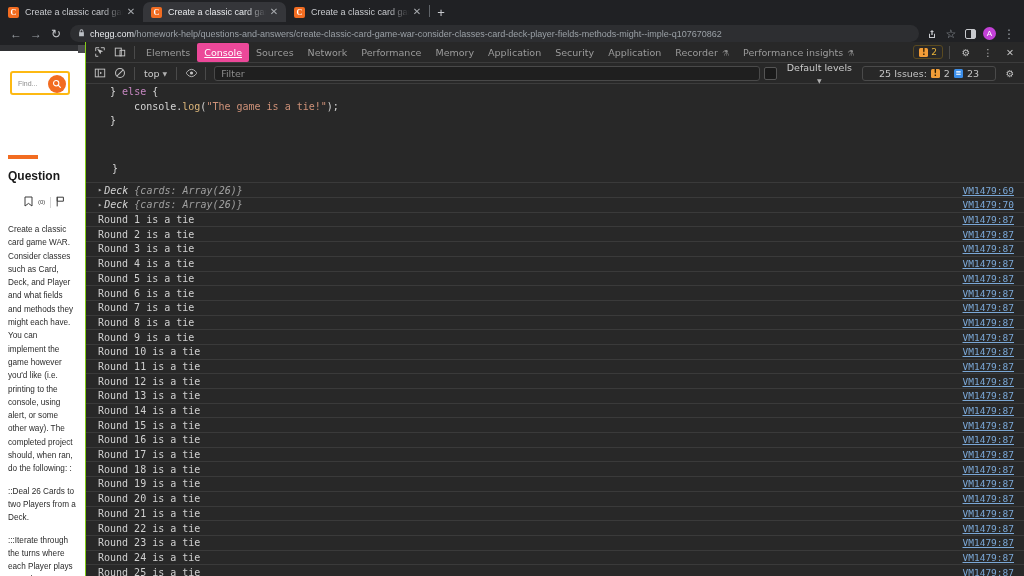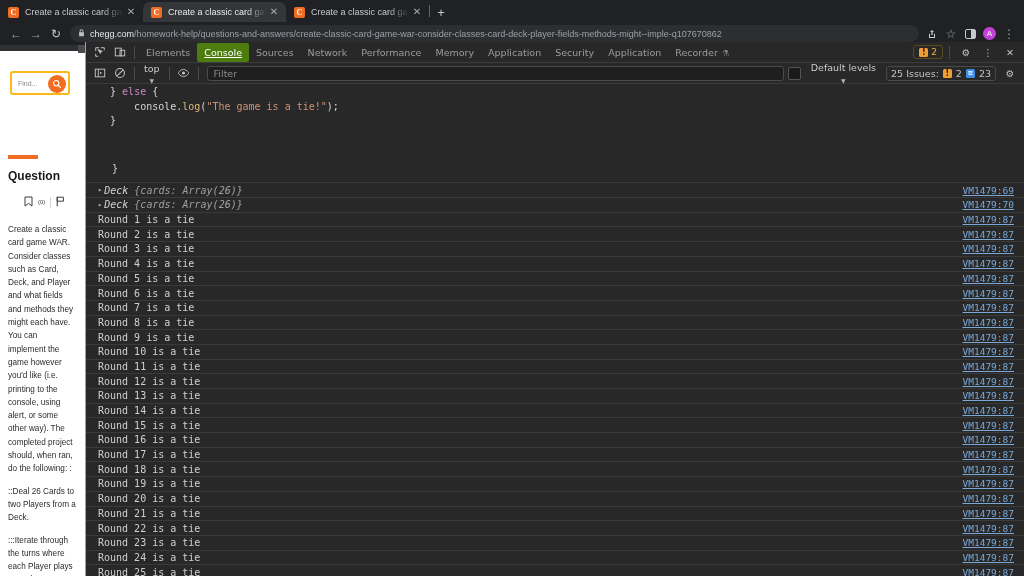--- a/index.html
+++ b/index.html
@@ -147,56 +147,56 @@
   }
   .dt-iconbtn {
     width: 20px; height: 19px; display: flex; align-items: center;
     justify-content: center; color: #c3c3c3;
   }
   .vdiv { width: 1px; height: 13px; background: #4a4a4a; margin: 0 4px; }
   .dt-tab {
     padding: 4px 7px 4px 7px; border-radius: 2px;
     white-space: nowrap; color: #9b9b9b;
   }
-  .dt-tab.sel { background: #4d7c0f; color: #ffffff; text-decoration: underline; }
+  .dt-tab.sel { background: #ec4899; color: #ffffff; text-decoration: underline; }
   .dt-tab .beaker { margin-left: 4px; font-size: 8px; opacity: .85; }
   .dt-right { margin-left: auto; display: flex; align-items: center; gap: 2px; }
   .err-badge {
     display: flex; align-items: center; gap: 3px;
     border: 1px solid #5a4a20; border-radius: 3px;
     padding: 1px 5px; font-size: 9px; color: #e8b339;
   }
   .warn-sq {
     width: 9px; height: 9px; background: #f29d38; border-radius: 1.5px;
     color: #2a1c00; font-size: 8px; font-weight: bold;
     display: flex; align-items: center; justify-content: center;
     font-family: "DejaVu Sans", sans-serif;
   }
 
   .dt-filterbar {
     height: 21px; display: flex; align-items: center;
     background: #282828; border-bottom: 1px solid #3c3c3c;
     padding: 0 4px; font-size: 9.5px; color: #cccccc;
   }
-  .ctxsel { display: flex; align-items: center; gap: 3px; padding: 0 5px; flex-direction: column; }
+  .ctxsel { display: flex; align-items: center; gap: 3px; padding: 0 5px; }
   .caret { font-size: 6px; color: #b0b0b0; }
   .filter-input {
     flex: 1 1 auto; height: 15px; background: #1f1f1f;
     border: 1px solid #494949; border-radius: 3px;
     margin: 0 4px; padding: 0 6px; font-size: 9.5px;
     color: #8c8c8c; display: flex; align-items: center;
   }
   .lvlsel {
     display: flex; align-items: center; gap: 4px;
     padding: 0 6px; white-space: nowrap; color: #cccccc; flex-direction: column;
   }
   .issues-box {
     display: flex; align-items: center; gap: 4px;
     border: 1px solid #4a4a4a; border-radius: 3px;
-    padding: 1px 4px; margin: 0 4px; white-space: nowrap;
+    padding: 1px 16px; margin: 0 4px; white-space: nowrap;
     color: #c4c4c4; font-size: 9.5px;
   }
   .info-sq {
     width: 9px; height: 9px; background: #3b8eea; border-radius: 1.5px;
     color: #fff; font-size: 7px; font-weight: bold;
     display: flex; align-items: center; justify-content: center;
   }
   .colorchip {
     width: 13px; height: 13px; background: #1a1a1a;
     border: 1px solid #555; border-radius: 2px; margin-right: 4px;
@@ -361,20 +361,21 @@
           <div class="dt-tab"><span>Elements</span></div>
           <div class="dt-tab sel"><span>Console</span></div>
           <div class="dt-tab"><span>Sources</span></div>
           <div class="dt-tab"><span>Network</span></div>
           <div class="dt-tab"><span>Performance</span></div>
           <div class="dt-tab"><span>Memory</span></div>
           <div class="dt-tab"><span>Application</span></div>
           <div class="dt-tab"><span>Security</span></div>
           <div class="dt-tab"><span>Application</span></div>
           <div class="dt-tab"><span>Recorder</span><span class="beaker">⚗</span></div>
+          <div class="dt-tab"><span>Performance insights</span><span class="beaker">⚗</span></div>
         </div>
 
       <div class="dt-right">
         <div class="err-badge">
           <span class="warn-sq">!</span>
           <span>2</span>
         </div>
         <span class="vdiv"></span>
         <div class="dt-iconbtn">⚙</div>
         <div class="dt-iconbtn">⋮</div>

